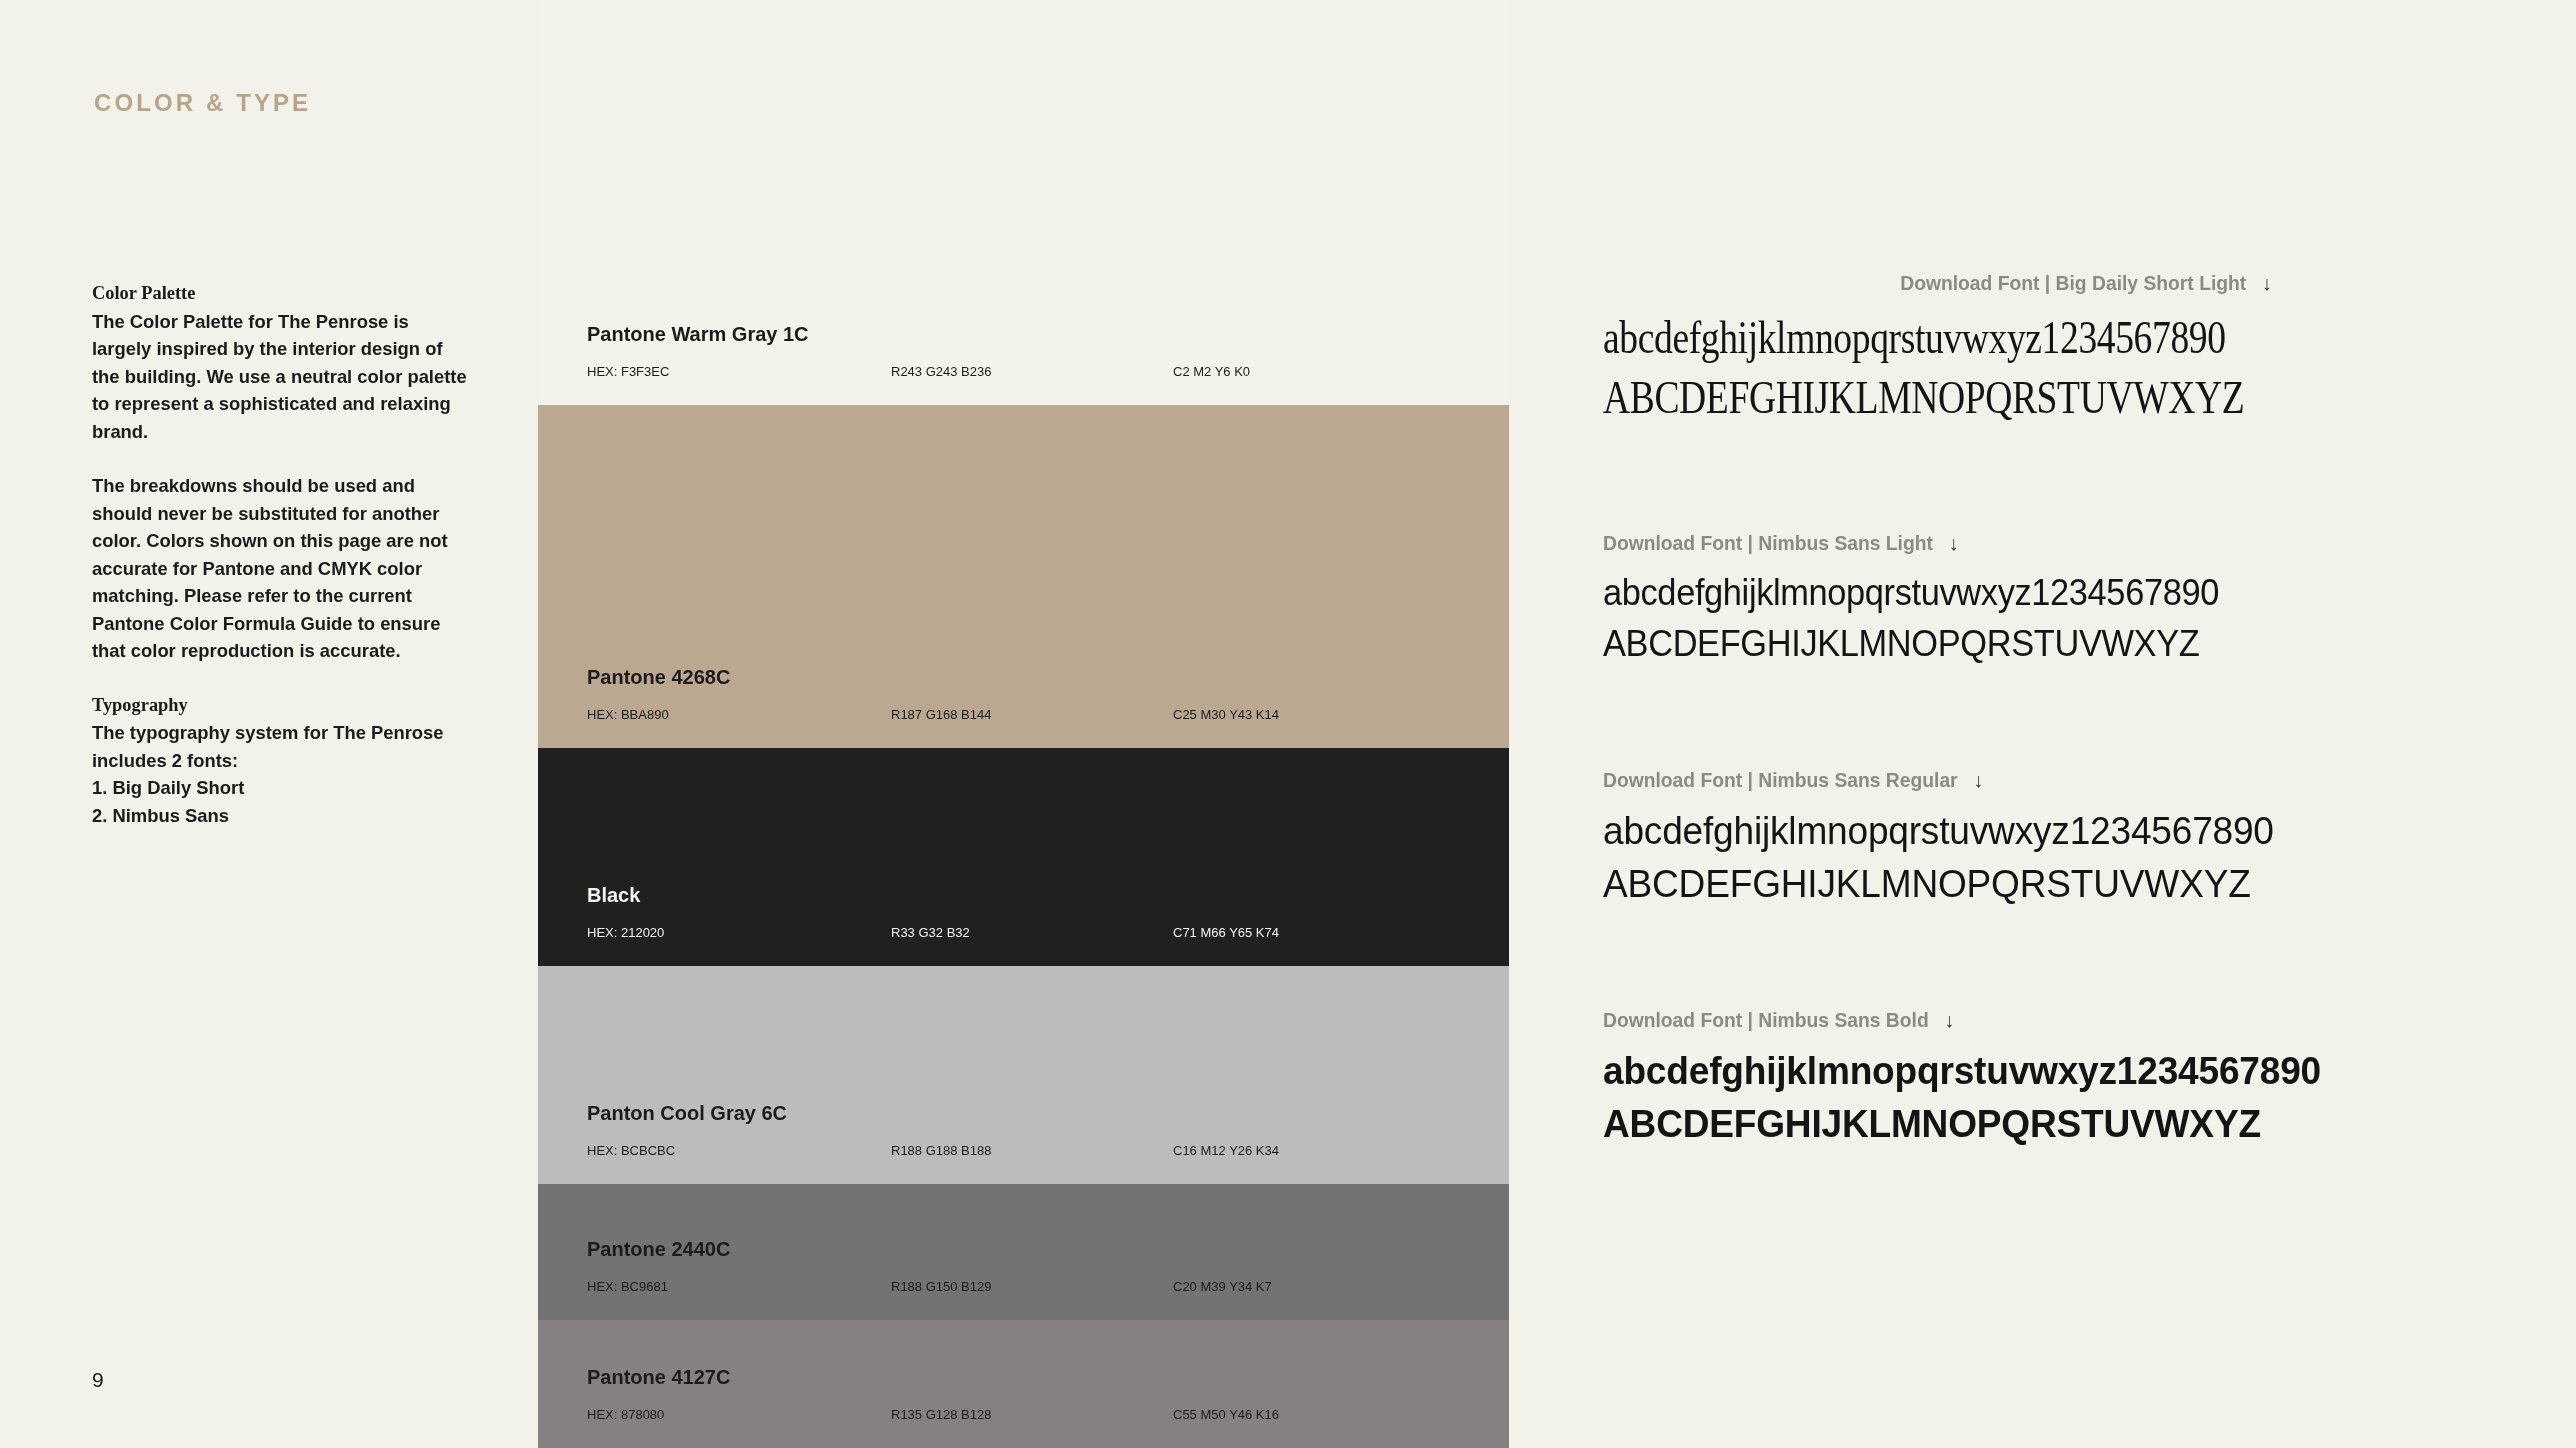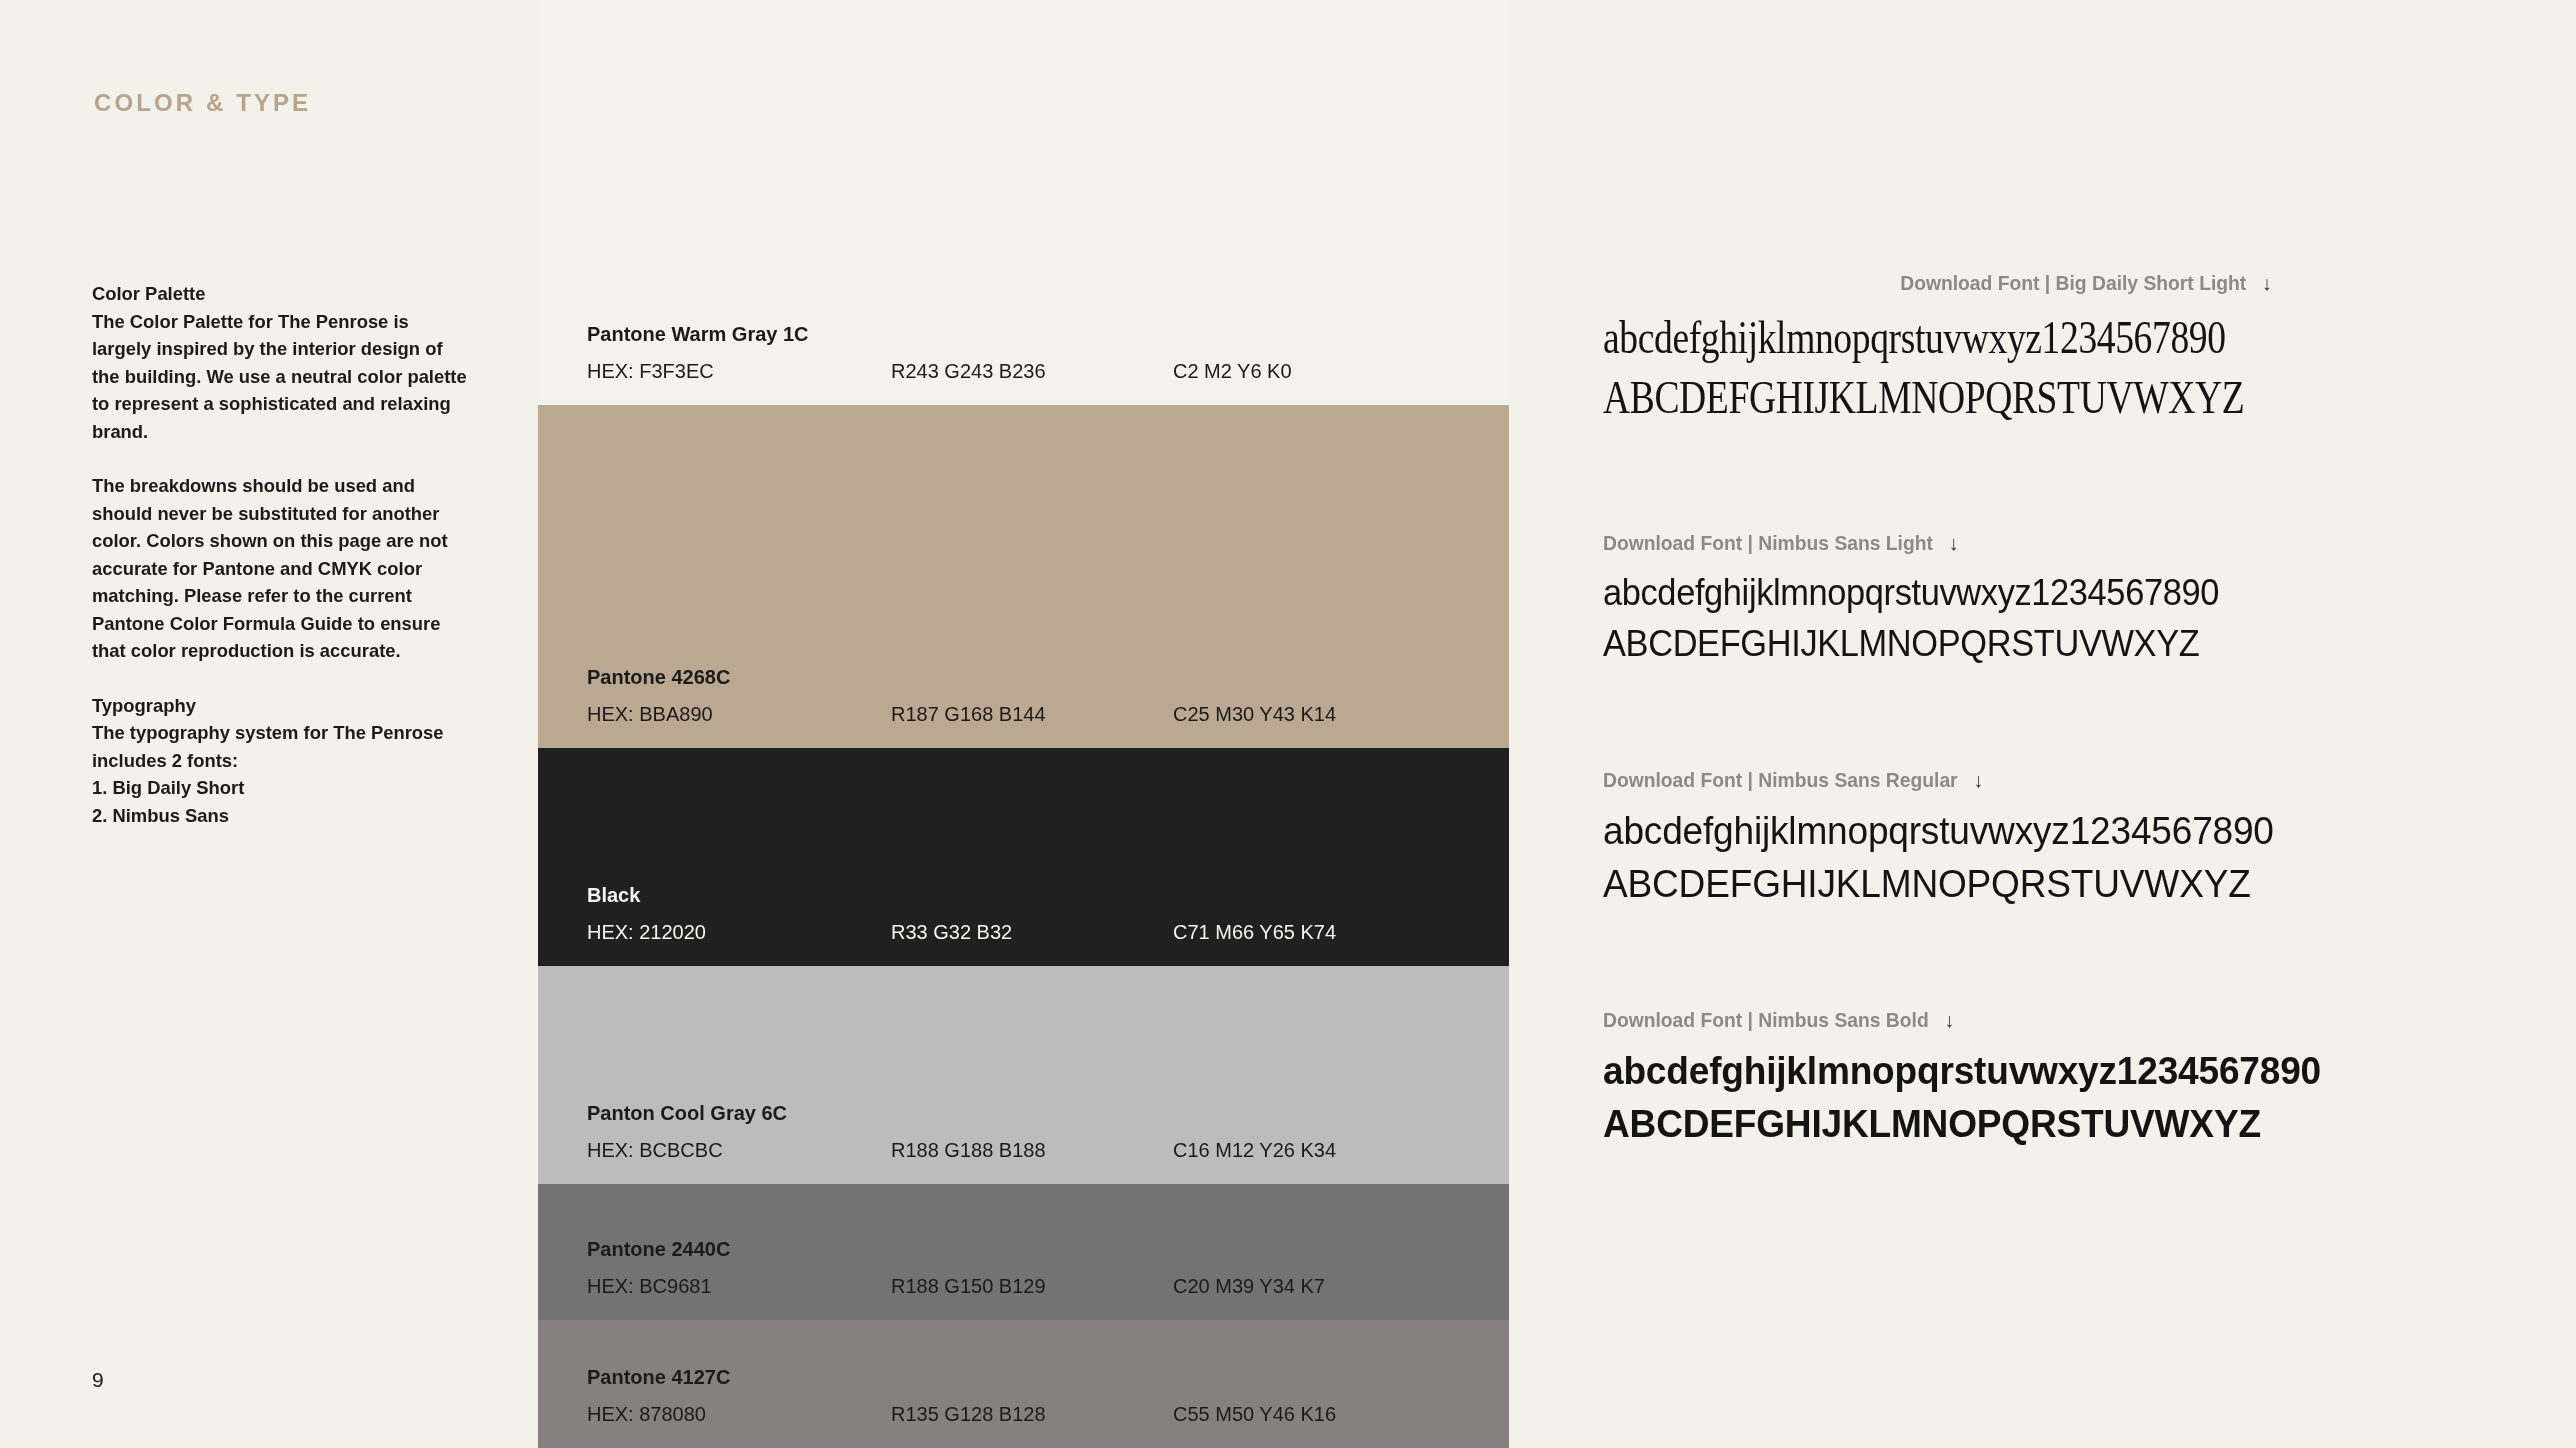--- a/index.html
+++ b/index.html
@@ -35,20 +35,21 @@
     position: absolute;
     left: 92px;
     top: 280px;
     width: 379px;
   }
   .block-title {
     font-size: 18.4px;
     font-weight: bold;
     color: #1C1B1B;
     line-height: 27.5px;
+    font-family: Liberation Serif, serif;
   }
   .block-body {
     font-size: 18.4px;
     font-weight: bold;
     color: #1C1B1B;
     line-height: 27.5px;
   }
   .block-gap {
     height: 27px;
   }
@@ -95,21 +96,21 @@
   }
   .swatch-name {
     font-size: 20px;
     font-weight: bold;
     line-height: 25px;
     margin-bottom: 14.5px;
   }
   .swatch-specs {
     position: relative;
     height: 21px;
-    font-size: 20px;
+    font-size: 13px;
     line-height: 21px;
   }
   .spec-hex  { position: absolute; left: 0px;   top: 0; }
   .spec-rgb  { position: absolute; left: 304px; top: 0; }
   .spec-cmyk { position: absolute; left: 586px; top: 0; }
 
   .dark-text  { color: #1C1B1B; }
   .light-text { color: #F4F3EE; }
 
   

